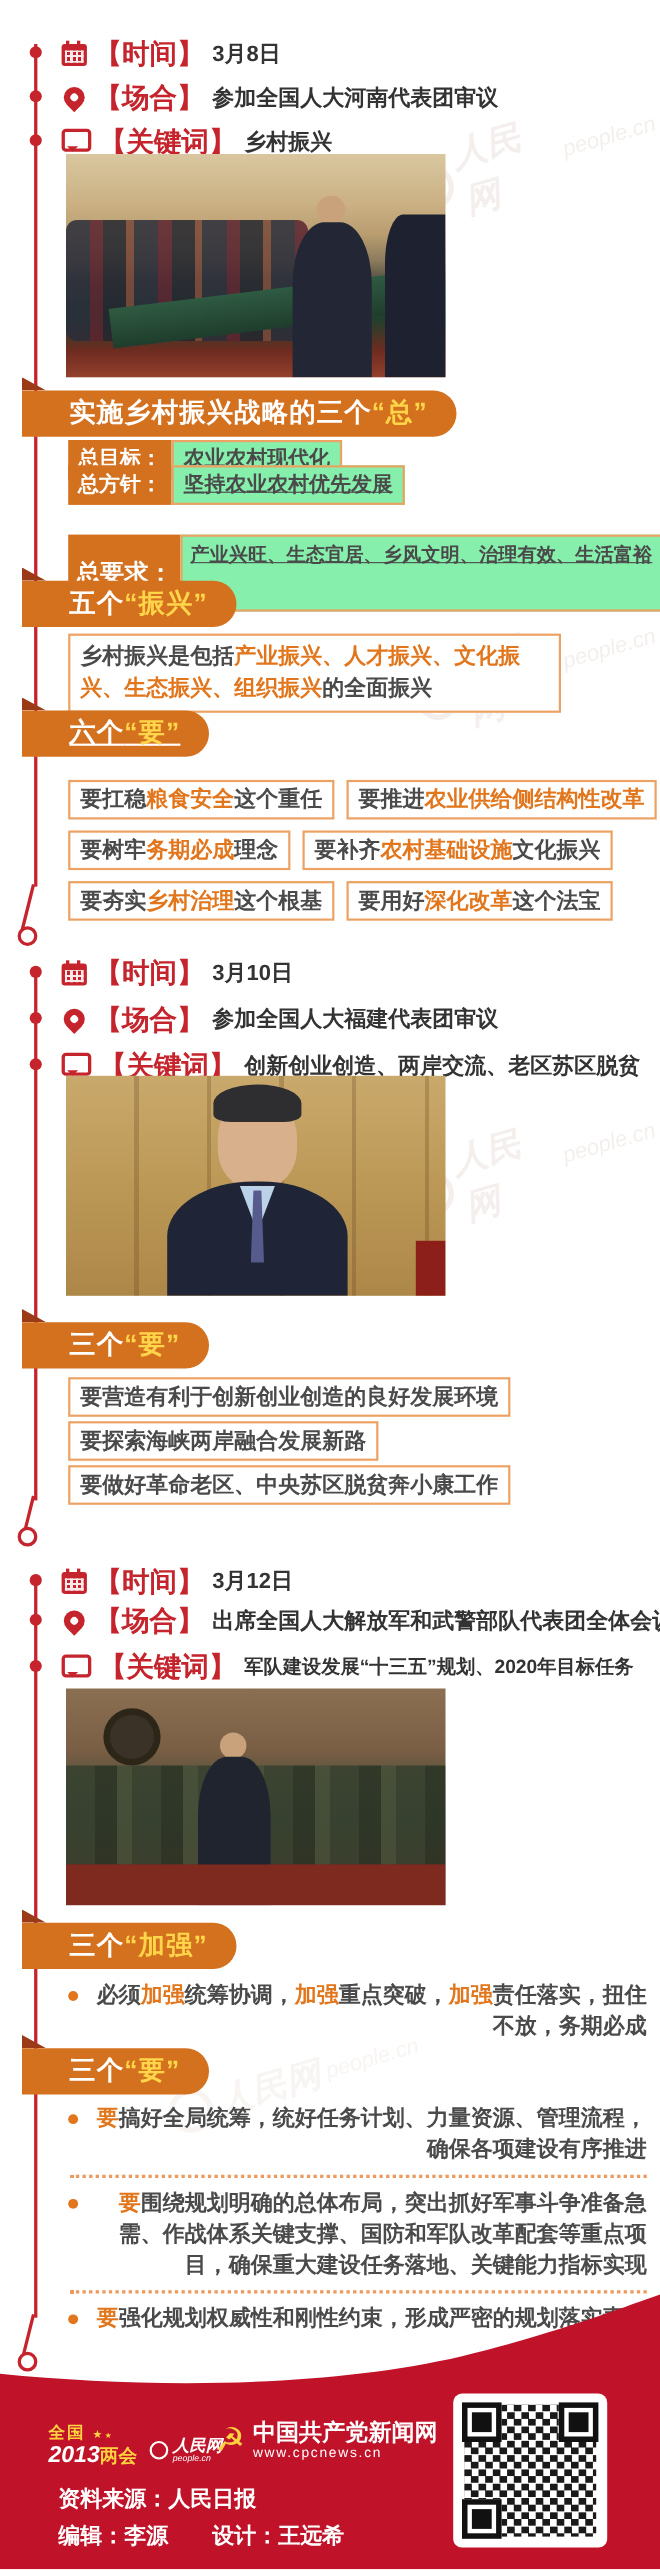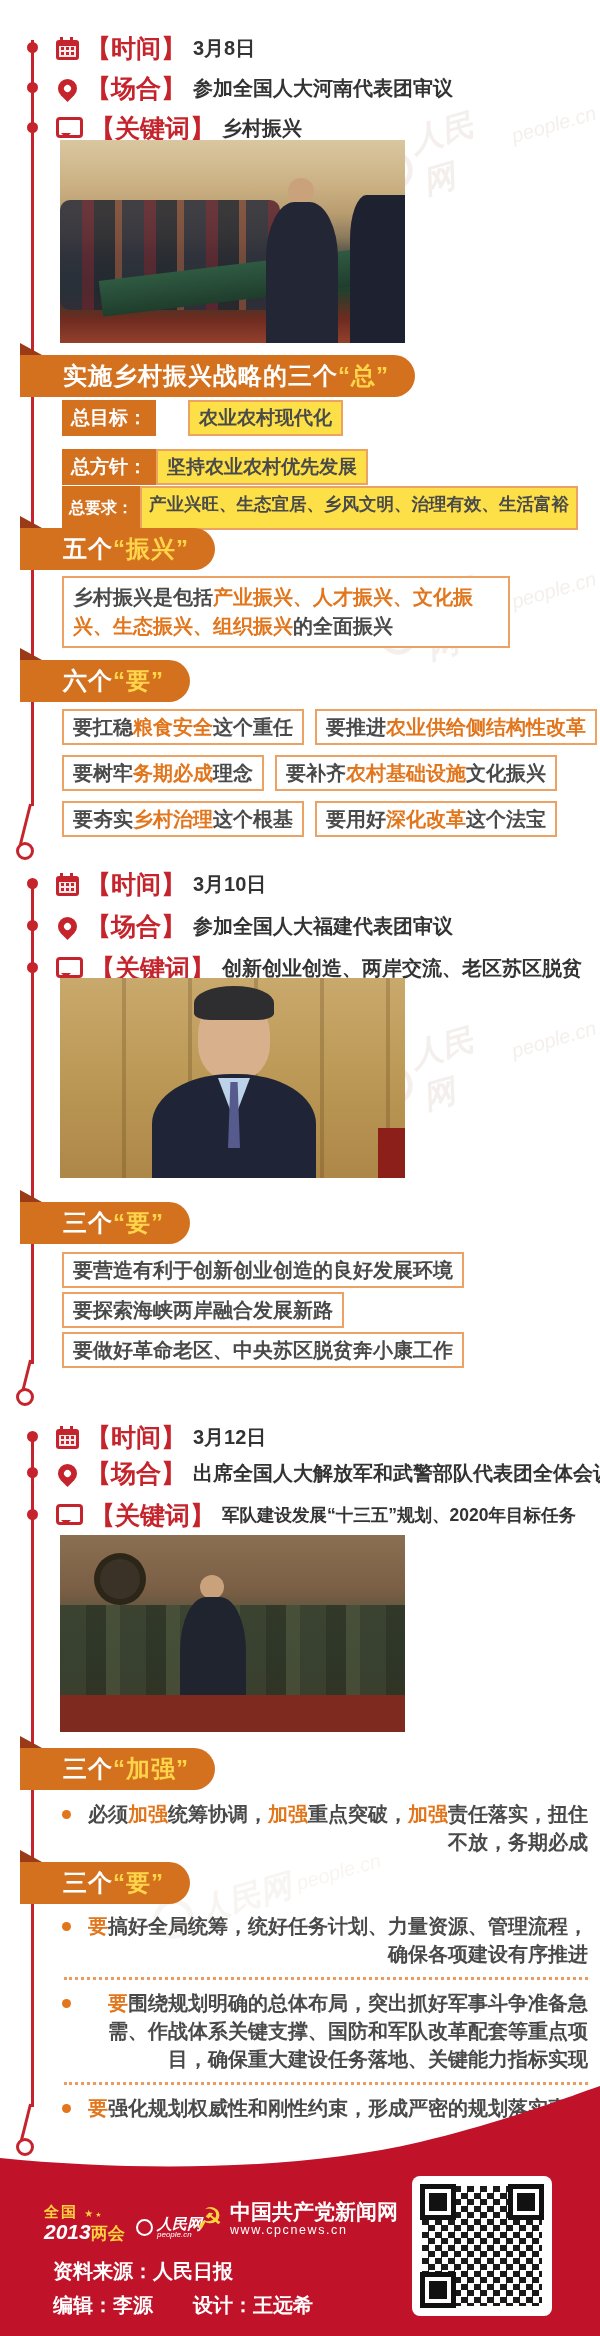--- a/index.html
+++ b/index.html
@@ -39,23 +39,23 @@
   
   .banner{position:absolute;left:20px;height:42px;line-height:42px;background:#D4711F;color:#fff;
           font-size:24px;font-weight:bold;letter-spacing:1px;padding:0 26px 0 43px;
           border-radius:0 21px 21px 0;white-space:nowrap;z-index:4;}
   .banner .q{color:#FFD54A;}
   .banner:before{content:"";position:absolute;left:0;top:-12px;width:22px;height:12px;background:#9B3A17;
           clip-path:polygon(0 0,100% 100%,0 100%);}
   
   .chip-row{position:absolute;left:62px;display:flex;align-items:stretch;z-index:3;}
   .chip{background:#D4711F;color:#fff;font-size:19px;font-weight:bold;line-height:36px;padding:0 9px;white-space:nowrap;}
-  .chip-box{border:2px solid #EBA263;background:#fde047;color:#4a4a4a;font-size:19px;font-weight:bold;
-            line-height:32px;padding:0 9px;white-space:nowrap;}
-  .chip-row.small .chip{font-size:16px;padding:4px 7px;}
+  .chip-box{border:2px solid #EBA263;background:#86efac;color:#4a4a4a;font-size:19px;font-weight:bold;
+            line-height:32px;padding:0 9px;white-space:nowrap;text-decoration:underline;}
+  .chip-row.small .chip{font-size:22px;padding:17px 7px;}
   .chip-row.small .chip-box{font-size:17.5px;padding:0 7px;}
   
   .obox{border:2px solid #EBA263;background:#fff;color:#4a4a4a;font-size:20px;font-weight:bold;
         line-height:30px;padding:1px 9px;white-space:nowrap;}
   .obox .hl, .btext .hl{color:#E2761D;}
   .para-box{position:absolute;left:62px;width:426px;border:2px solid #EBA263;background:#fff;color:#4a4a4a;
         font-size:20px;font-weight:bold;line-height:29px;padding:5px 9px;z-index:3;white-space:normal;}
   .para-box .hl{color:#E2761D;}
   .grid-row{position:absolute;left:62px;display:flex;gap:11px;z-index:3;}
   .vstack{position:absolute;left:62px;display:flex;flex-direction:column;align-items:flex-start;gap:4px;z-index:3;}
@@ -145,40 +145,40 @@
     <span class="ph-el" style="left:40px;top:125px;width:260px;height:36px;background:linear-gradient(180deg,#2f5a42,#1f3d2c);transform:rotate(-7deg);"></span>
     <span class="ph-el" style="left:228px;top:38px;width:26px;height:26px;border-radius:50%;background:#c9a27c;"></span>
     <span class="ph-el" style="left:206px;top:62px;width:72px;height:141px;border-radius:40% 40% 0 0;background:#232735;"></span>
     <span class="ph-el" style="left:290px;top:55px;width:55px;height:148px;background:#1d2130;border-radius:30% 0 0 0;"></span>
   </div>
 
   <div class="banner" style="top:355px;">
     <span>实施乡村振兴战略的三个</span><span class="q">“总”</span>
   </div>
 
-  <div class="chip-row" style="top:400px;gap:32px;">
+  <div class="chip-row" style="top:400px;">
     <span class="chip">总目标：</span>
     <span class="chip-box">农业农村现代化</span>
   </div>
-  <div class="chip-row" style="top:449px;">
+  <div class="chip-row" style="top:423px;">
     <span class="chip">总方针：</span>
     <span class="chip-box">坚持农业农村优先发展</span>
   </div>
   <div class="chip-row small" style="top:486px;">
     <span class="chip">总要求：</span>
     <span class="chip-box">产业兴旺、生态宜居、乡风文明、治理有效、生活富裕</span>
   </div>
 
   <div class="banner" style="top:528px;">
     <span>五个</span><span class="q">“振兴”</span>
   </div>
 
   <div class="para-box" style="top:576px;"><span>乡村振兴是包括</span><span class="hl">产业振兴、人才振兴、文化振兴、生态振兴、组织振兴</span><span>的全面振兴</span></div>
 
-  <div class="banner" style="top:660px;">
+  <div class="banner" style="top:646px;text-decoration:underline;">
     <span>六个</span><span class="q">“要”</span>
   </div>
 
   <div class="grid-row" style="top:709px;">
     <span class="obox"><span>要扛稳</span><span class="hl">粮食安全</span><span>这个重任</span></span>
     <span class="obox"><span>要推进</span><span class="hl">农业供给侧结构性改革</span></span>
   </div>
   <div class="grid-row" style="top:755px;">
     <span class="obox"><span>要树牢</span><span class="hl">务期必成</span><span>理念</span></span>
     <span class="obox"><span>要补齐</span><span class="hl">农村基础设施</span><span>文化振兴</span></span>

